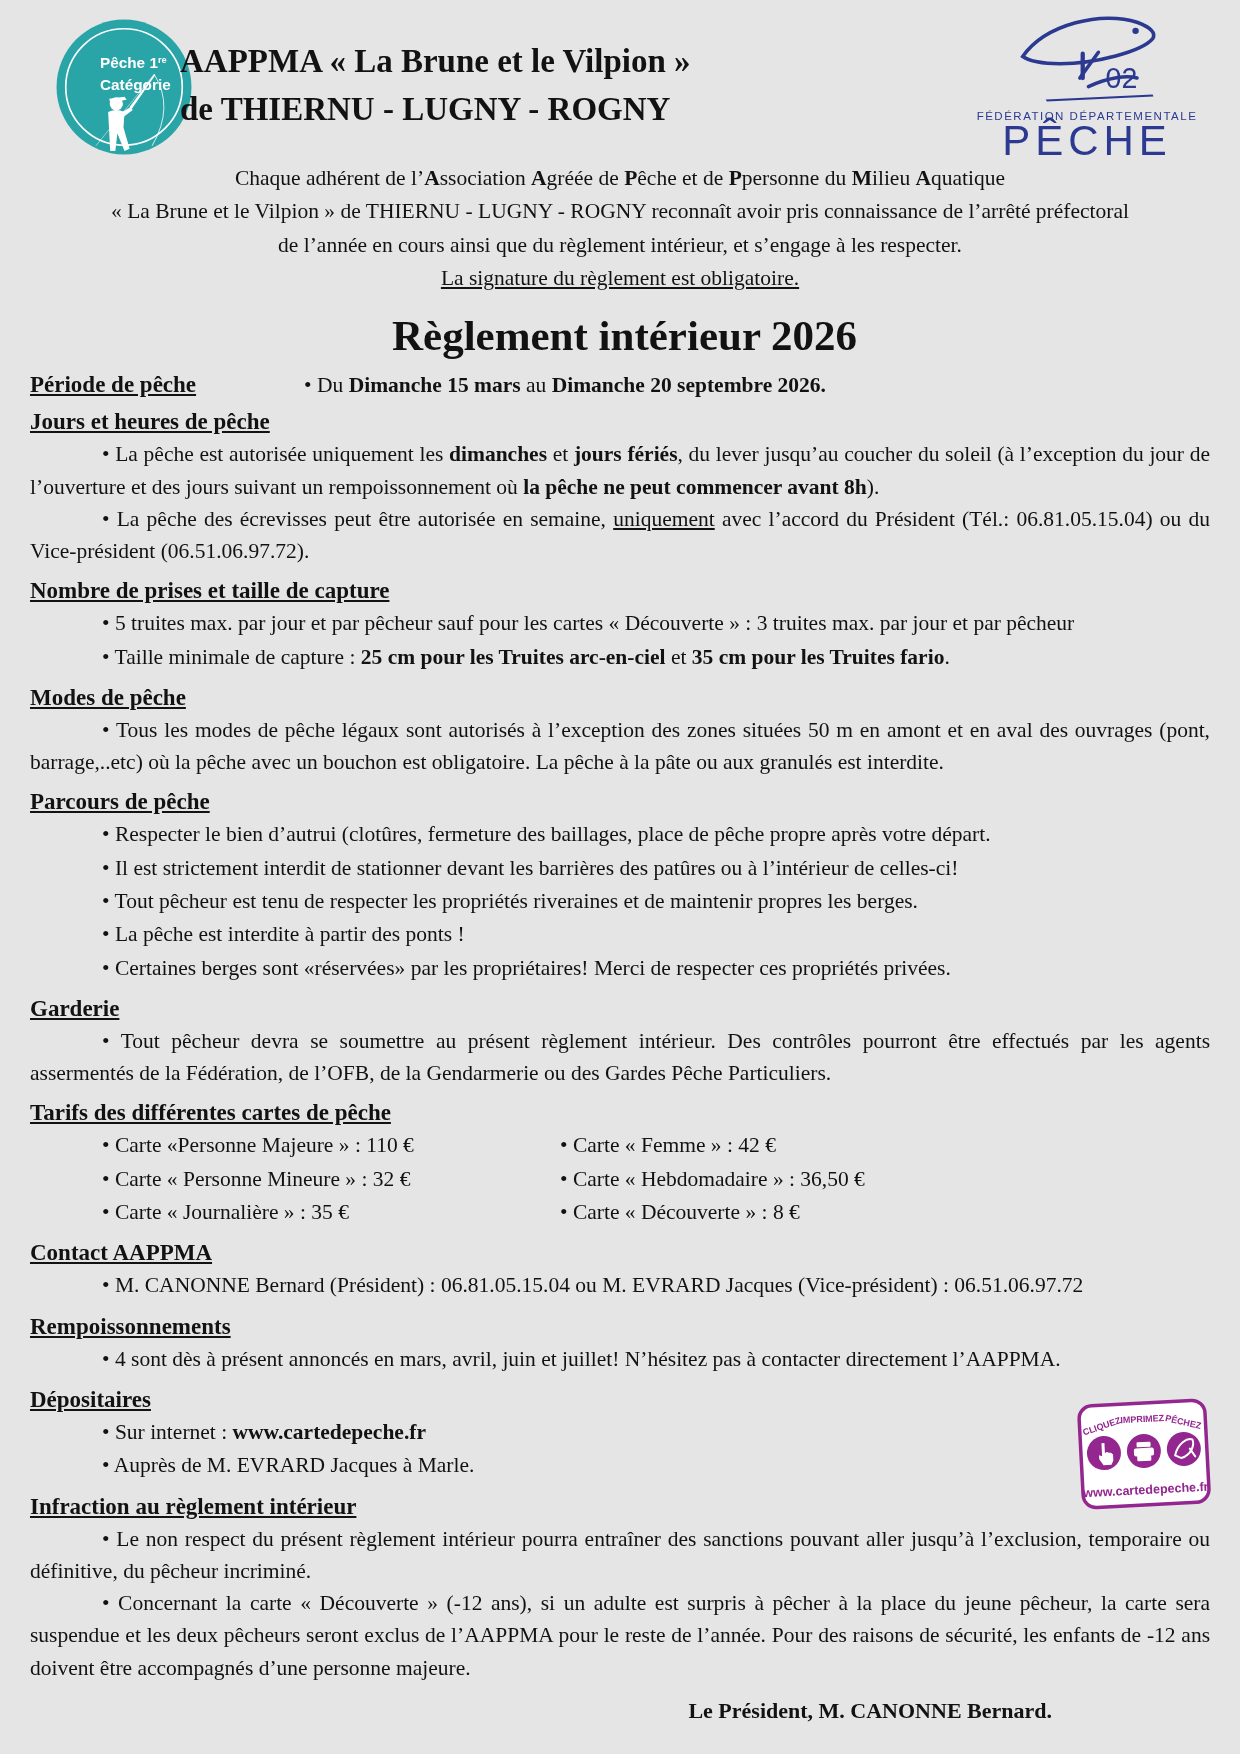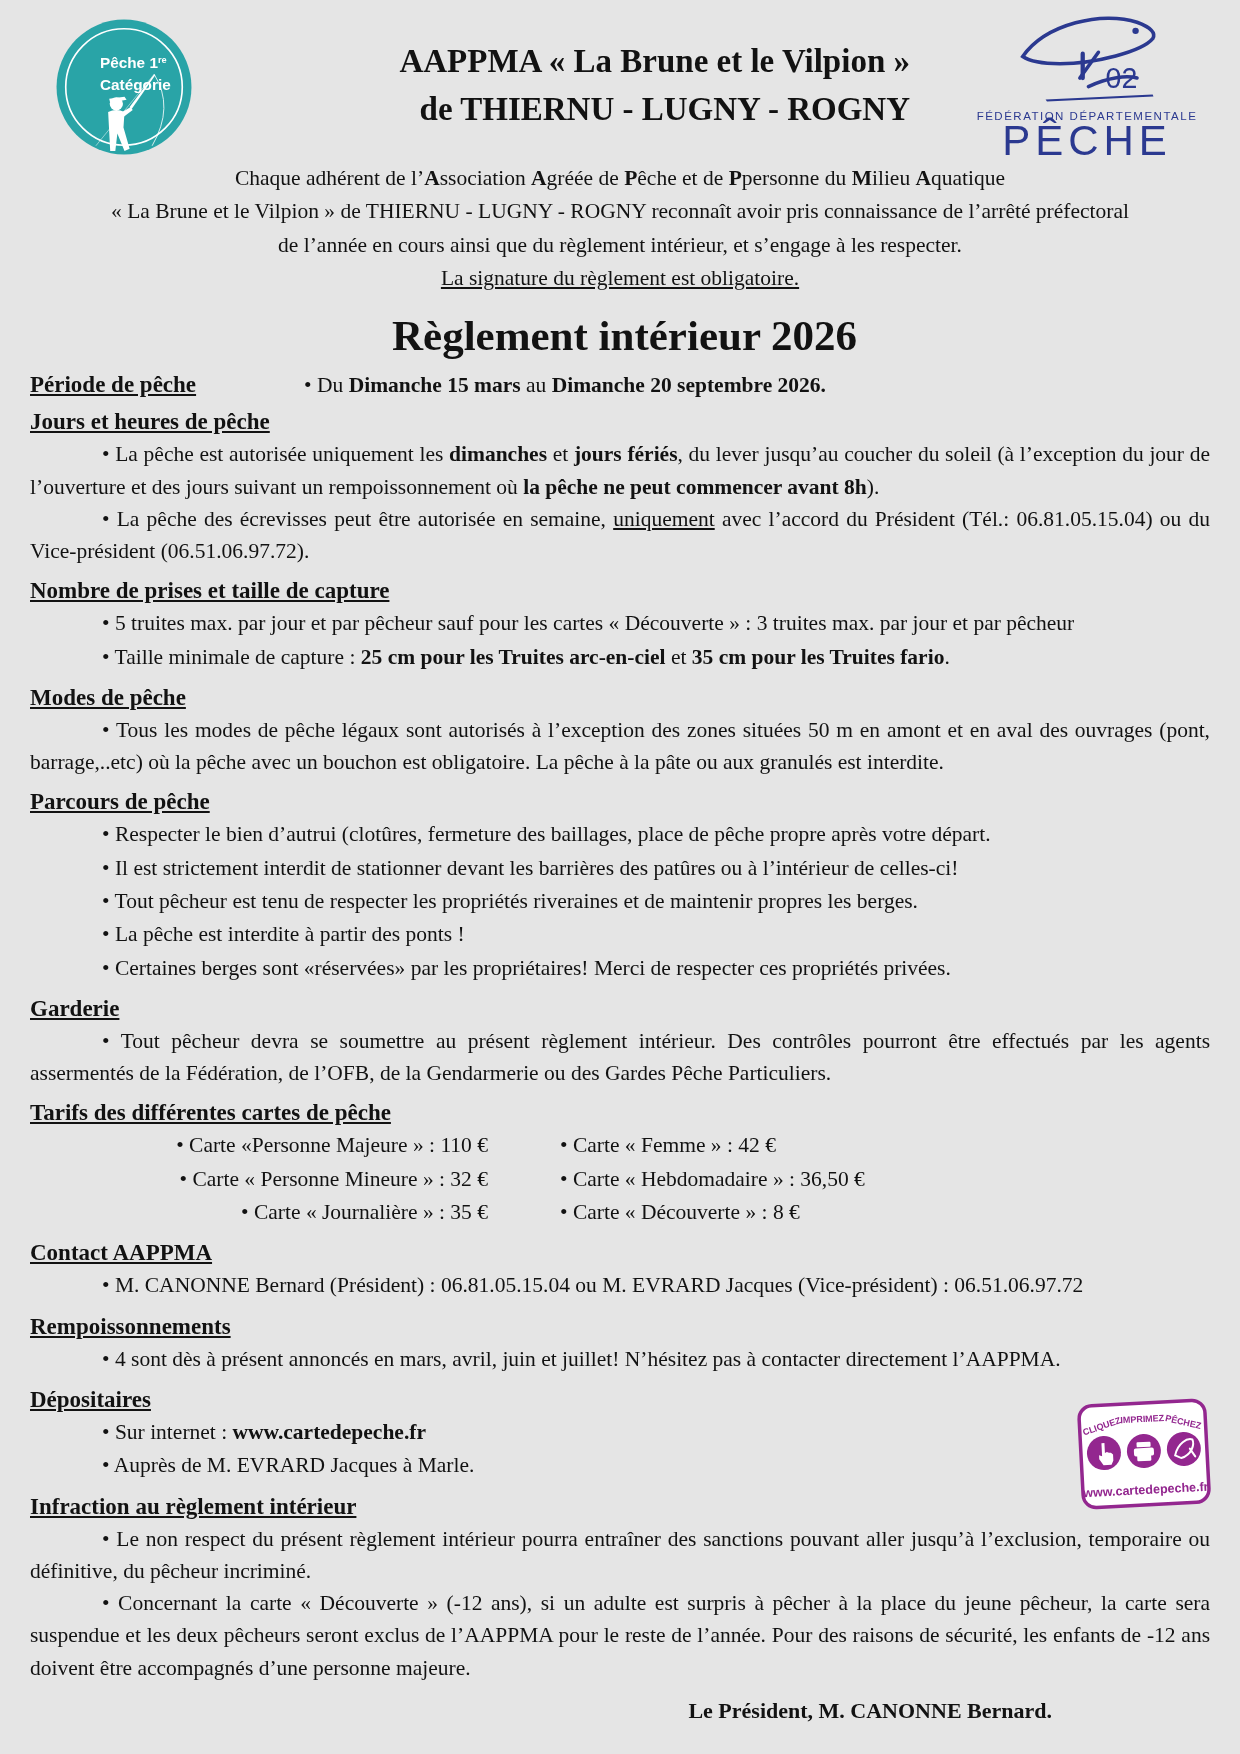--- a/index.html
+++ b/index.html
@@ -7,41 +7,41 @@
     position:relative;
     width:1240px;height:1754px;
     overflow:hidden;
     font-family:"Liberation Serif", serif;
     color:#121212;
     background:#e5e5e5;
   }
   
   .header{position:relative;height:152px;}
   .cat-badge{position:absolute;left:55px;top:18px;width:138px;height:138px;}
-  .title-block{position:absolute;left:180px;right:330px;top:38px;text-align:right;}
+  .title-block{position:absolute;left:180px;right:330px;top:38px;text-align:left;}
   .main-title{font-size:33px;font-weight:bold;line-height:1.45;}
   .fed-logo{position:absolute;right:38px;top:8px;width:230px;text-align:center;color:#2b3990;}
   .fed-logo .sub{font-family:"Liberation Sans",sans-serif;font-size:11.5px;letter-spacing:1.5px;margin-top:-2px;}
   .fed-logo .name{font-family:"Liberation Sans",sans-serif;font-size:42px;letter-spacing:5px;margin-top:-2px;line-height:1;}
   
   .intro{margin:10px 28px 0 28px;text-align:center;font-size:21.5px;line-height:1.55;}
   .intro .u{text-decoration:underline;}
   .doc-title{text-align:center;font-size:43px;font-weight:bold;margin:16px 0 10px 0;padding-left:9px;}
   
   .content{margin:0 30px;}
   .h{font-size:23px;font-weight:bold;text-decoration:underline;margin:11px 0 3px 0;}
   .para{font-size:21.5px;line-height:1.5;text-align:justify;text-indent:72px;margin:0;}
   .line{font-size:21.5px;line-height:1.55;text-indent:72px;margin:0;}
   .b{font-weight:bold;}
   .u{text-decoration:underline;}
   .inline-row{display:flex;align-items:baseline;margin-top:12px;}
   .inline-row .h{margin:0;}
   .inline-row .val{font-size:21.5px;margin-left:108px;}
   .cols{display:flex;}
-  .col1{width:458px;flex:0 0 458px;text-align:right;}
+  .col1{width:458px;flex:0 0 458px;}
   .col2{flex:1;}
   .depo{position:relative;}
   .cdp-badge{position:absolute;right:-4px;top:2px;width:140px;height:128px;}
   
   .footer{margin-top:10px;text-align:right;padding-right:158px;font-size:22px;font-weight:bold;line-height:1.55;}
 </style>
 </head>
 <body>
 
 <div class="page">

